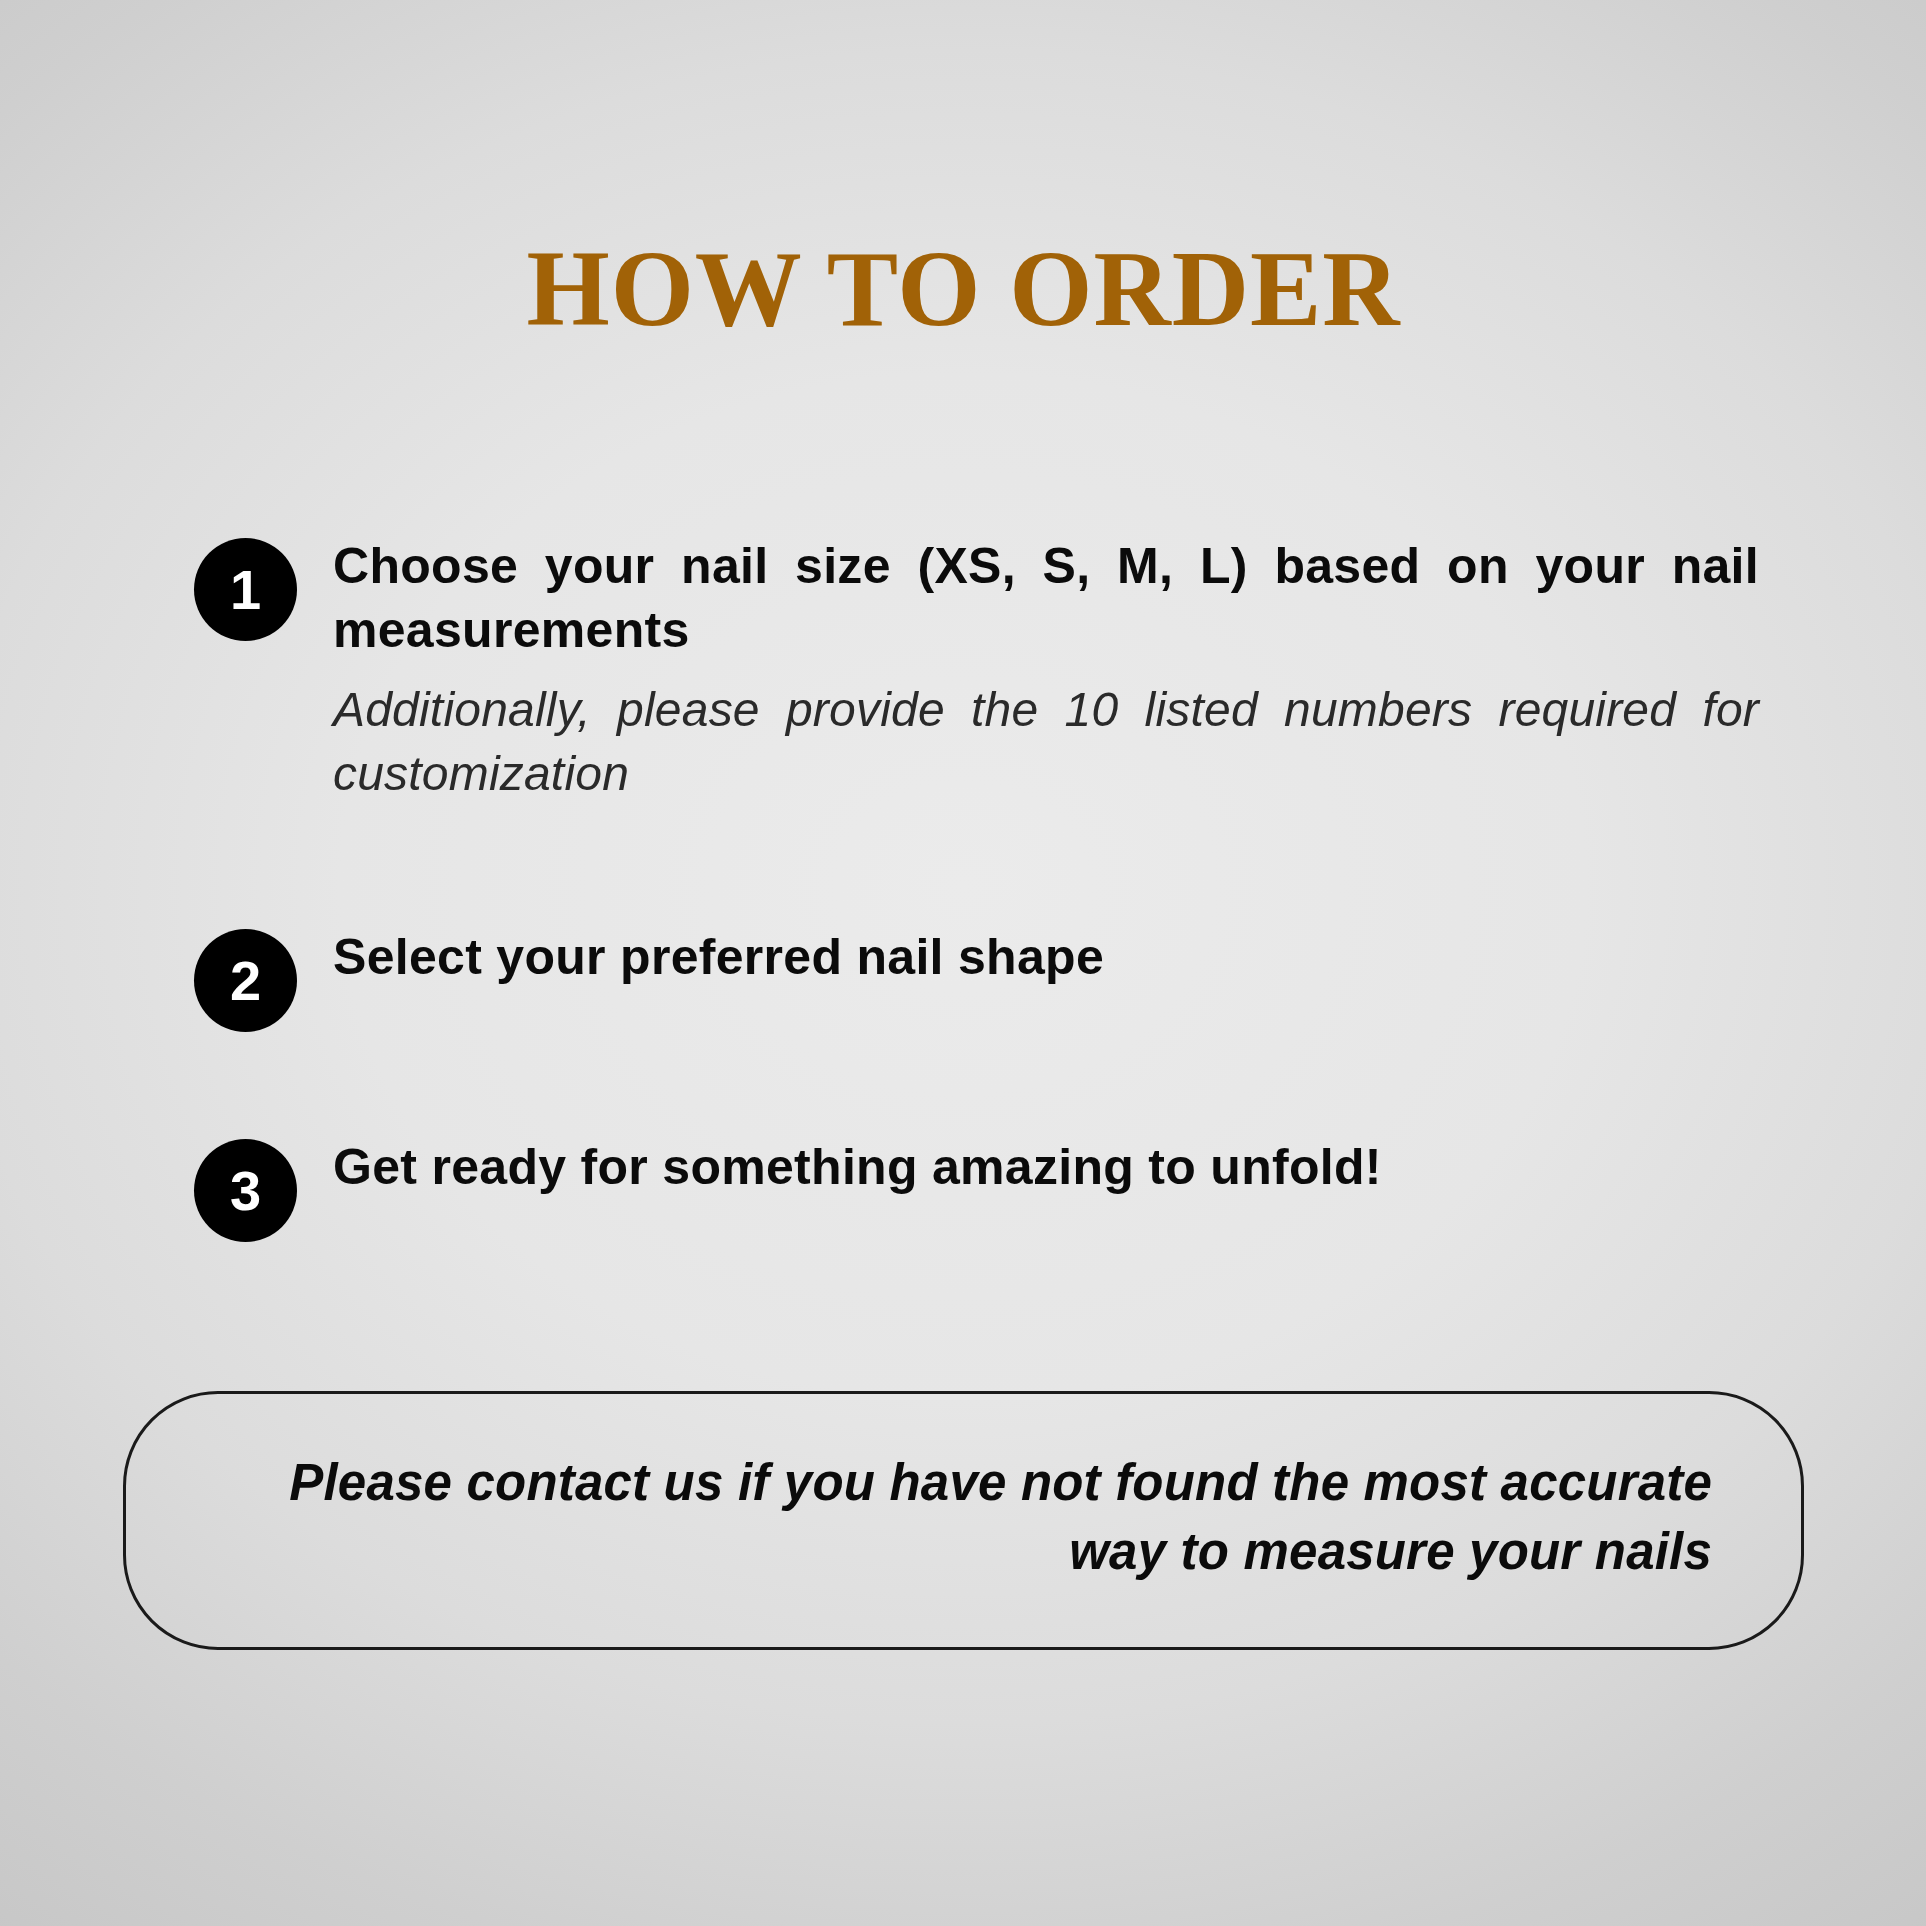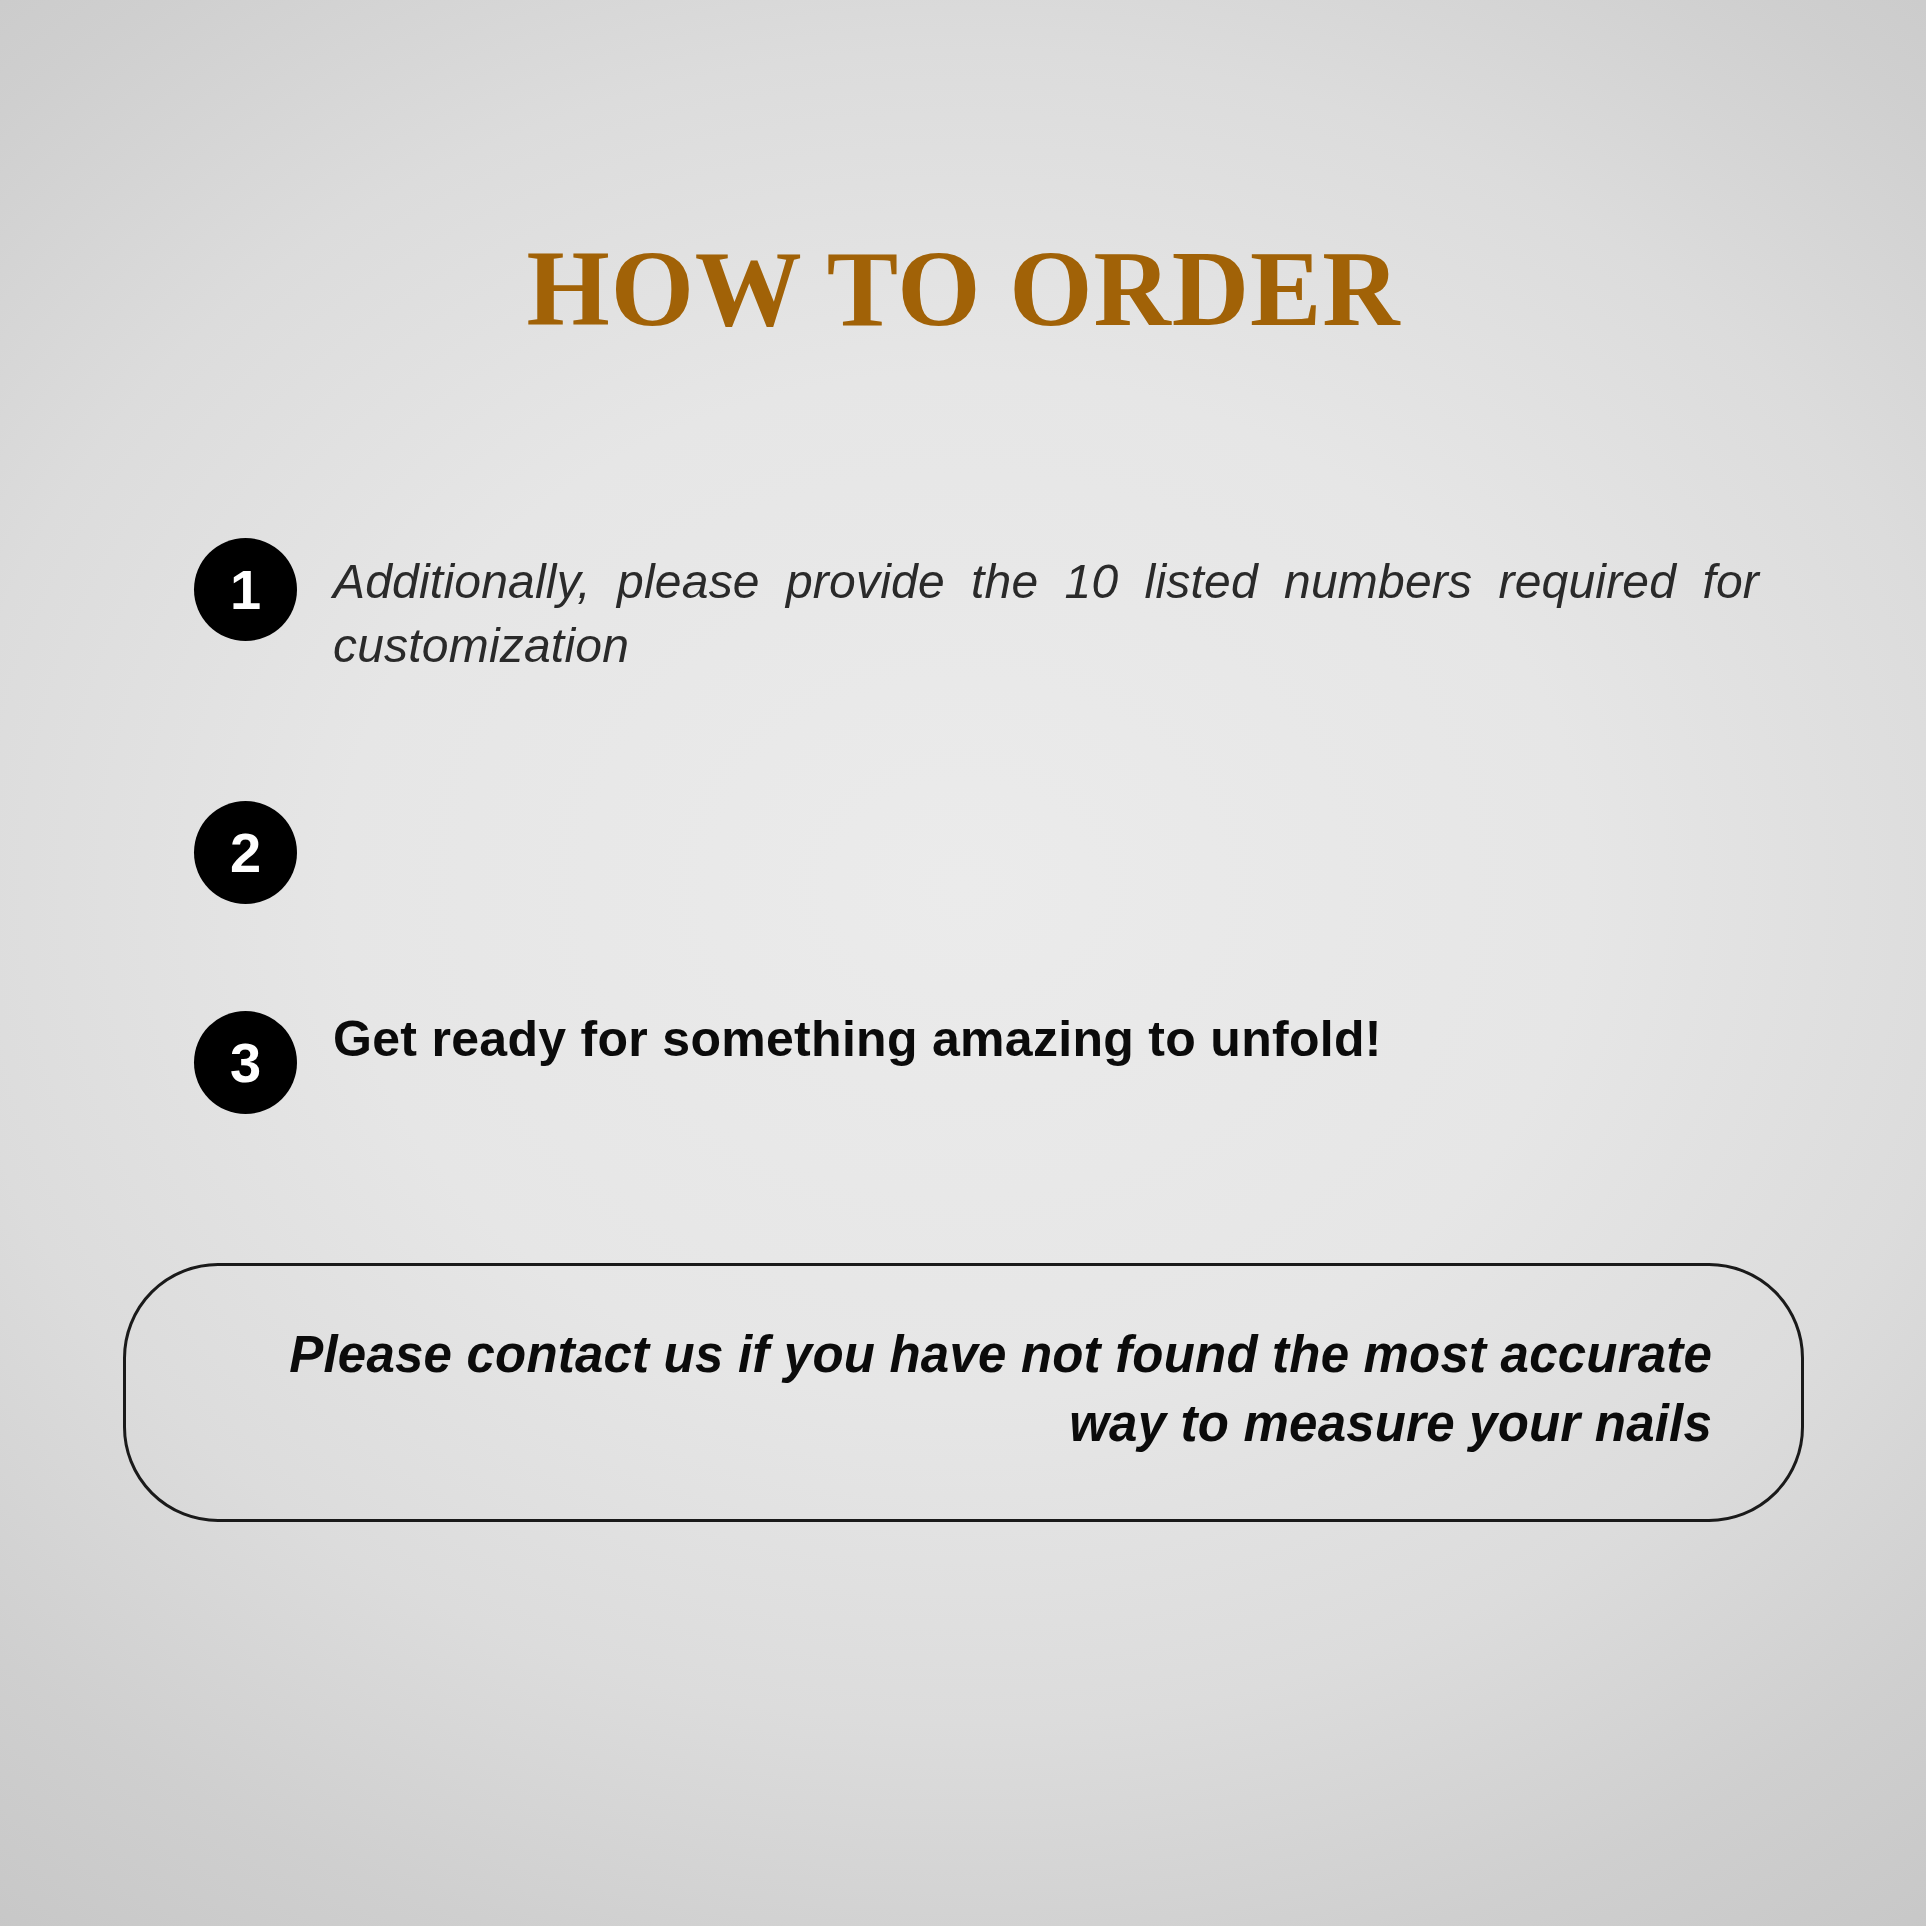--- a/index.html
+++ b/index.html
@@ -103,28 +103,32 @@
 
 <div class="page">
 
   <h1 class="title">HOW TO ORDER</h1>
 
   <div class="steps">
 
     <div class="step">
       <div class="badge">1</div>
       <div class="step-body">
+        <div class="step-title">Choose your nail size (XS, S, M, L) based on your nail measurements</div>
         <div class="step-note">Additionally, please provide  the 10 listed numbers required for customization</div>
       </div>
     </div>
 
     <div class="gap-1"></div>
 
     <div class="step">
       <div class="badge">2</div>
+      <div class="step-body">
+        <div class="step-title nojust">Select your preferred nail shape</div>
+      </div>
     </div>
 
     <div class="gap-2"></div>
 
     <div class="step">
       <div class="badge">3</div>
       <div class="step-body">
         <div class="step-title nojust">Get ready for something amazing to unfold!</div>
       </div>
     </div>

